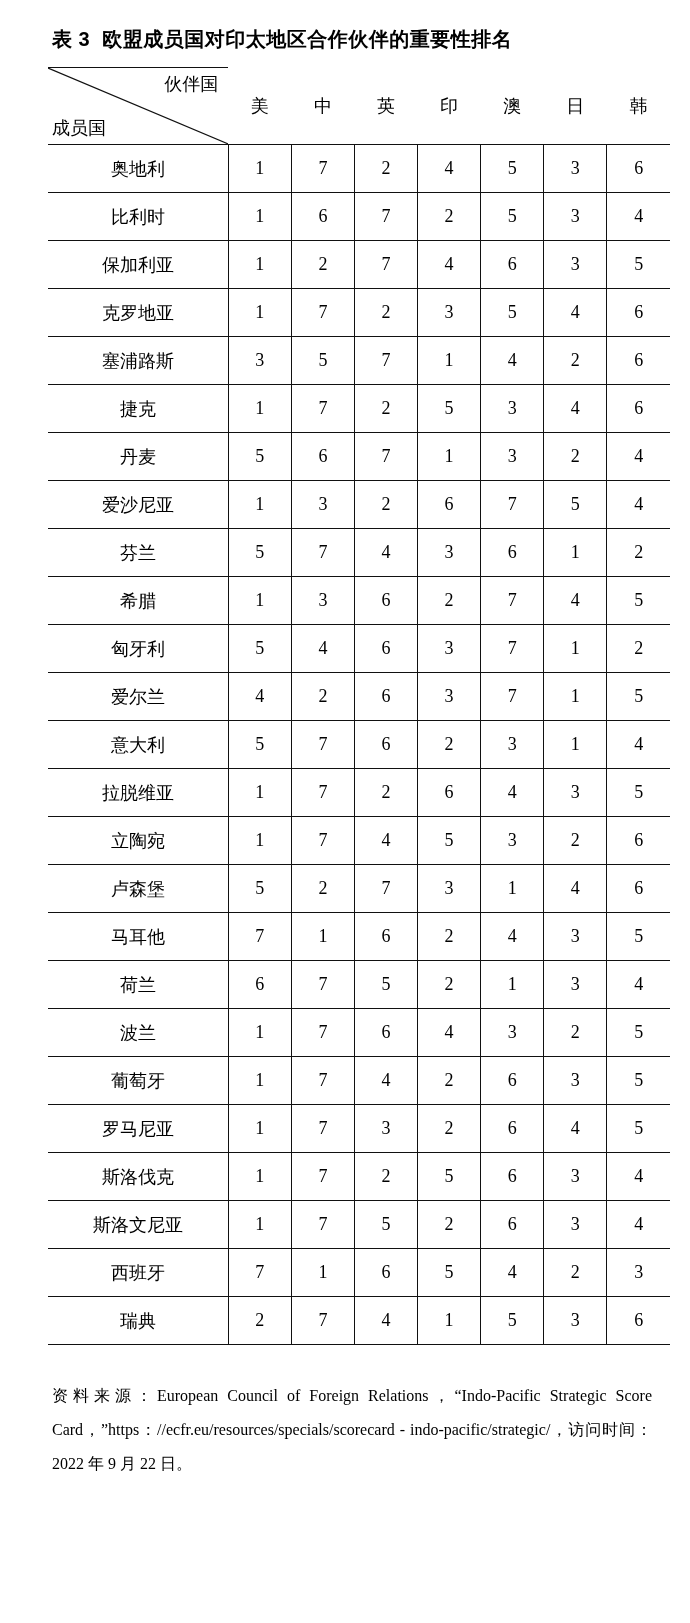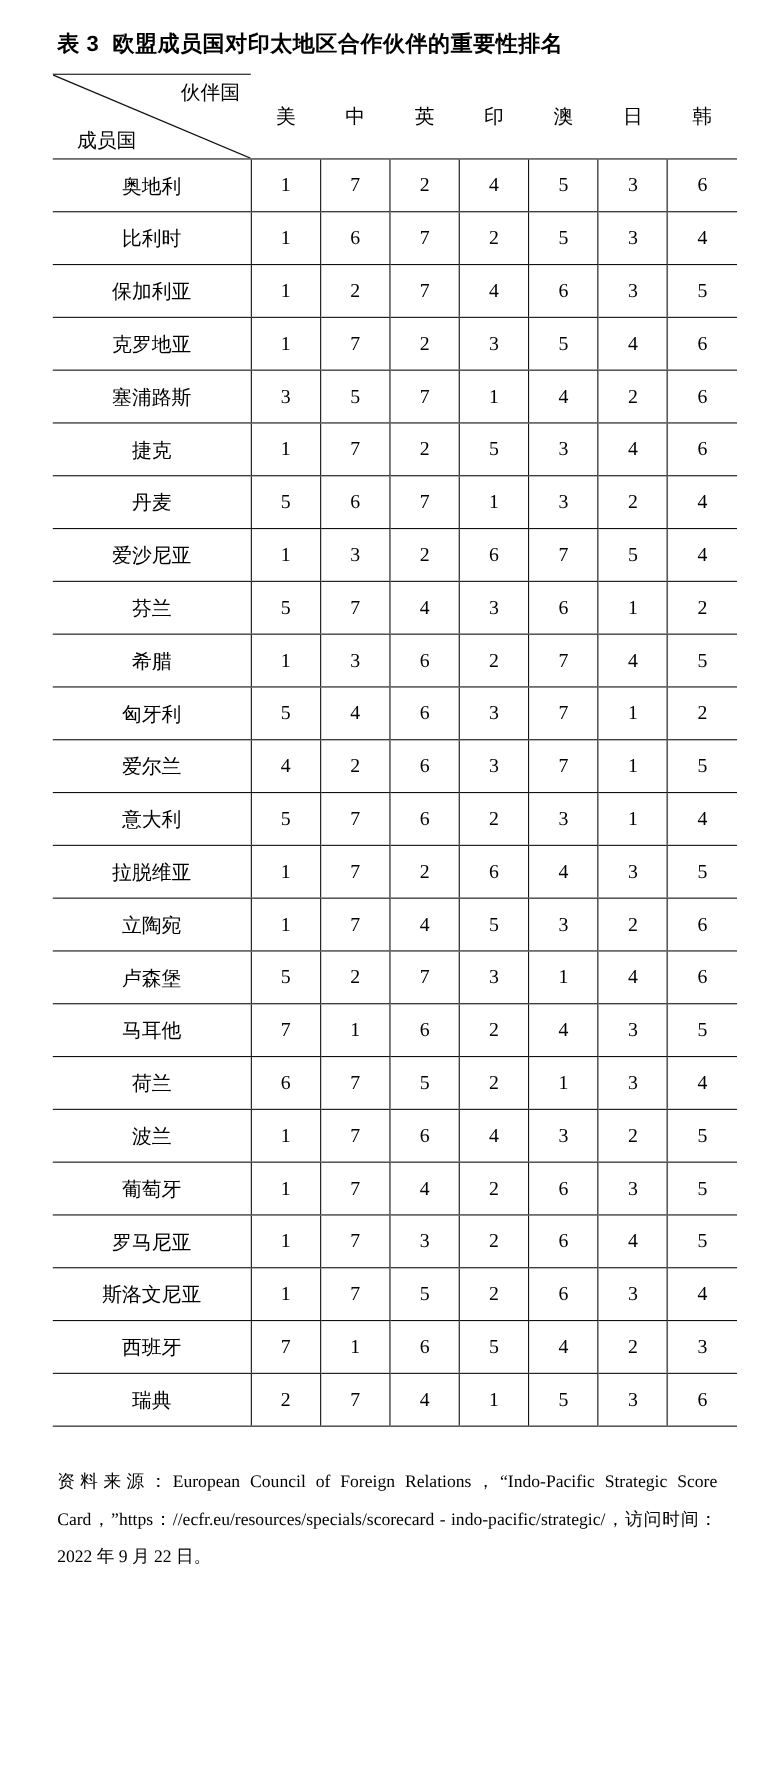--- a/index.html
+++ b/index.html
@@ -72,21 +72,21 @@
   }
   .corner-a {
     position: absolute;
     top: 4px;
     right: 10px;
     font-size: 18px;
   }
   .corner-b {
     position: absolute;
     bottom: 4px;
-    left: 22px;
+    left: 4px;
     font-size: 18px;
   }
   table.rank tr.top-rule td {
     border-top: 1.6px solid #111;
   }
   .member {
     width: 180px;
     font-size: 19px;
   }
   .valcol { width: 63px; }
@@ -332,20 +332,30 @@
           <td class="member">罗马尼亚</td>
           <td class="valcol vl">1</td>
           <td class="valcol vl">7</td>
           <td class="valcol vl">3</td>
           <td class="valcol vl">2</td>
           <td class="valcol vl">6</td>
           <td class="valcol vl">4</td>
           <td class="valcol vl">5</td>
         </tr>
         <tr>
+          <td class="member">斯洛伐克</td>
+          <td class="valcol vl">1</td>
+          <td class="valcol vl">7</td>
+          <td class="valcol vl">2</td>
+          <td class="valcol vl">5</td>
+          <td class="valcol vl">6</td>
+          <td class="valcol vl">3</td>
+          <td class="valcol vl">4</td>
+        </tr>
+        <tr>
           <td class="member">斯洛文尼亚</td>
           <td class="valcol vl">1</td>
           <td class="valcol vl">7</td>
           <td class="valcol vl">5</td>
           <td class="valcol vl">2</td>
           <td class="valcol vl">6</td>
           <td class="valcol vl">3</td>
           <td class="valcol vl">4</td>
         </tr>
         <tr>

